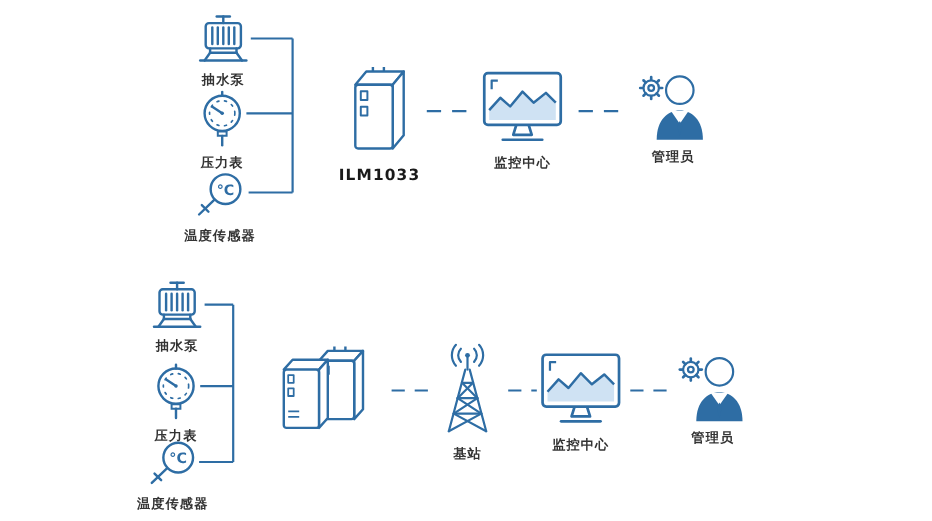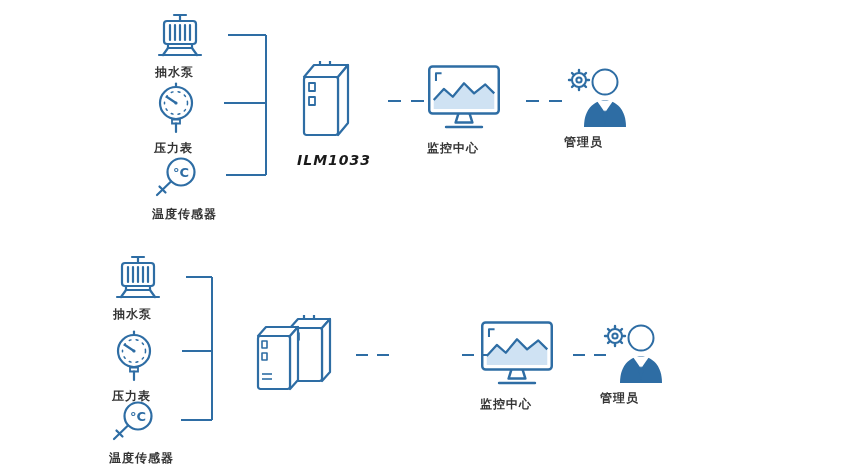--- a/index.html
+++ b/index.html
@@ -3,27 +3,27 @@
 <meta charset="utf-8">
 <style>
   * { margin:0; padding:0; box-sizing:border-box; }
   html,body { background:#ffffff; }
   body { font-family:"DejaVu Sans","Liberation Sans",sans-serif; }
   .canvas {
     position:relative; width:847px; height:474px;
     background:#ffffff; overflow:hidden; color:#2e6da4;
   }
   .lines { position:absolute; left:0; top:0; }
-  .node { position:absolute; width:96px; display:flex; flex-direction:column; align-items:flex-start; }
+  .node { position:absolute; width:96px; display:flex; flex-direction:column; align-items:center; }
   .node .icon { display:block; line-height:0; }
   .node .label {
     margin-top:6px; font-size:12px; font-weight:700; color:#333333;
     white-space:nowrap; letter-spacing:1px; text-align:center;
   }
-  .node .label.device { font-size:14px; color:#1a1a1a; letter-spacing:1px;font-style:italic; }
+  .node .label.device { font-size:14px; color:#1a1a1a; letter-spacing:1px; }
   .defs-holder { position:absolute; width:0; height:0; overflow:hidden; }
 </style>
 </head>
 <body>
 
 <svg class="defs-holder" aria-hidden="true">
   <defs>
     <symbol id="i-pump" viewBox="0 0 50 46">
       <g fill="none" stroke="currentColor" stroke-width="2.2" stroke-linecap="round" stroke-linejoin="round">
         <line x1="19" y1="3" x2="31" y2="3"></line>
@@ -230,20 +230,26 @@
         </svg></span>
     <span class="label">温度传感器</span>
   </div>
 
   <div class="node" style="left:252px; top:312px;">
     <span class="icon"><svg width="96" height="86">
           <use href="#i-device2"></use>
         </svg></span>
   </div>
 
+  <div class="node" style="left:377px; top:310px;">
+    <span class="icon"><svg width="64" height="88">
+          <use href="#i-tower"></use>
+        </svg></span>
+    <span class="label">基站</span>
+  </div>
 
   <div class="node" style="left:480px; top:320px;">
     <span class="icon"><svg width="74" height="70" viewBox="0 0 66 62">
           <use href="#i-monitor"></use>
         </svg></span>
     <span class="label">监控中心</span>
   </div>
 
   <div class="node" style="left:600px; top:320px;">
     <span class="icon"><svg width="70" height="64">

